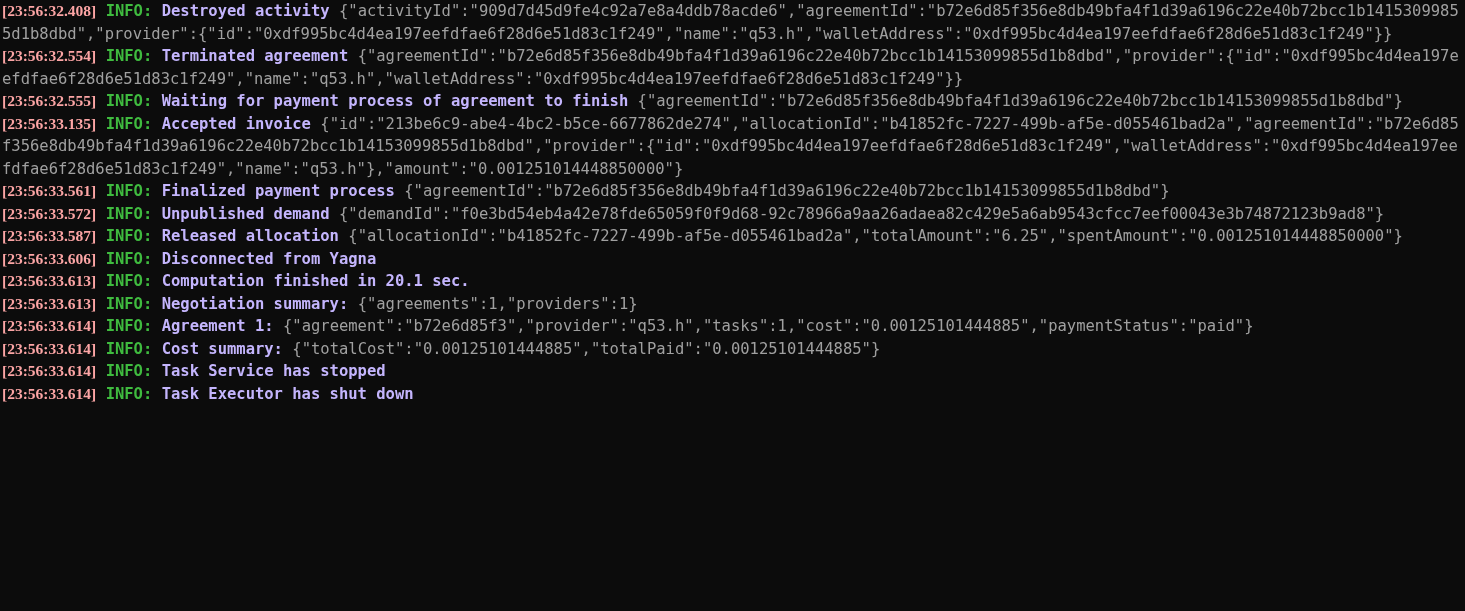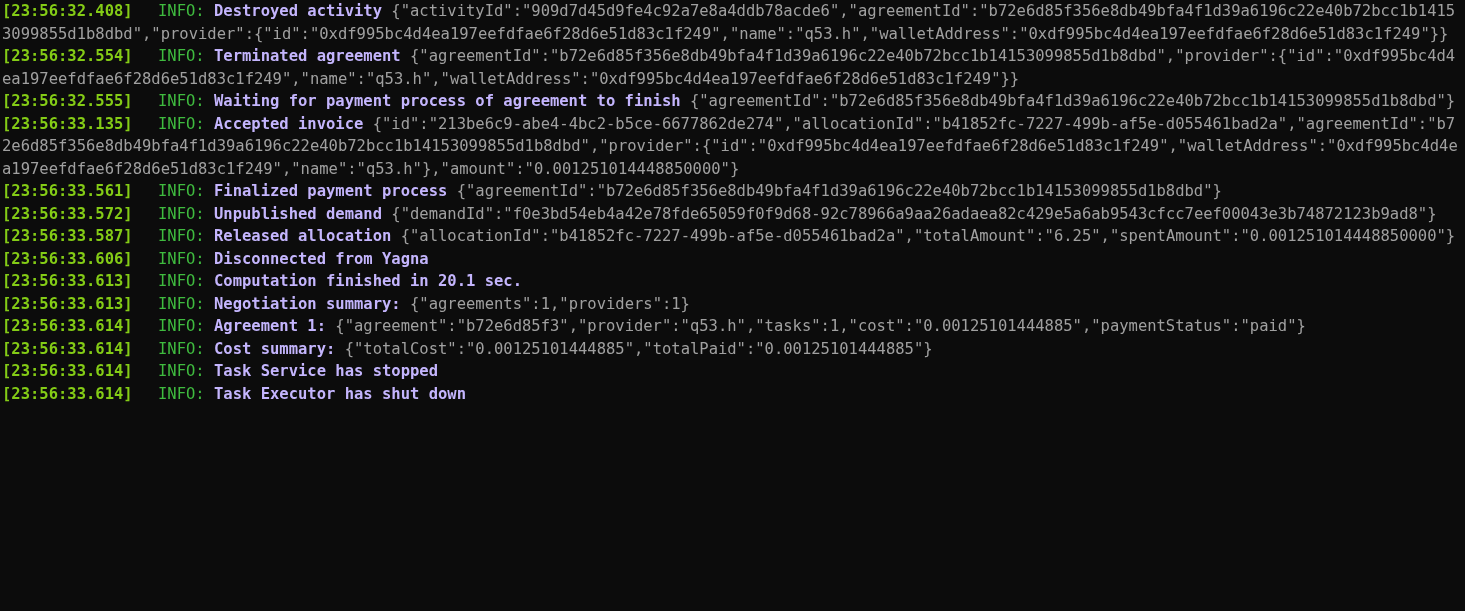--- a/index.html
+++ b/index.html
@@ -12,21 +12,21 @@
   }
   #terminal {
     font-family: "DejaVu Sans Mono", "Liberation Mono", Consolas, monospace;
     font-size: 15.5px;
     line-height: 22.5px;
     color: #d0d0d0;
     white-space: pre-wrap;
     word-break: break-all;
     padding: 0 2px;
   }
-  .ts  { color: #84cc16; font-weight: bold; }
-  .lvl { color: #3fbb3f; font-weight: normal; margin-left: 16px; }
+  .ts  { color: #fca5a5; font-weight: bold; font-family: Liberation Serif, serif; }
+  .lvl { color: #3fbb3f; font-weight: bold; }
   .msg { color: #c4b5fd; font-weight: bold; }
   .pay { color: #a0a0a0; }
 </style>
 </head>
 <body>
 
 <div id="terminal"><div><span class="ts">[23:56:32.408]</span> <span class="lvl">INFO:</span> <span class="msg">Destroyed activity</span> <span class="pay">{"activityId":"909d7d45d9fe4c92a7e8a4ddb78acde6","agreementId":"b72e6d85f356e8db49bfa4f1d39a6196c22e40b72bcc1b14153099855d1b8dbd","provider":{"id":"0xdf995bc4d4ea197eefdfae6f28d6e51d83c1f249","name":"q53.h","walletAddress":"0xdf995bc4d4ea197eefdfae6f28d6e51d83c1f249"}}</span></div><div><span class="ts">[23:56:32.554]</span> <span class="lvl">INFO:</span> <span class="msg">Terminated agreement</span> <span class="pay">{"agreementId":"b72e6d85f356e8db49bfa4f1d39a6196c22e40b72bcc1b14153099855d1b8dbd","provider":{"id":"0xdf995bc4d4ea197eefdfae6f28d6e51d83c1f249","name":"q53.h","walletAddress":"0xdf995bc4d4ea197eefdfae6f28d6e51d83c1f249"}}</span></div><div><span class="ts">[23:56:32.555]</span> <span class="lvl">INFO:</span> <span class="msg">Waiting for payment process of agreement to finish</span> <span class="pay">{"agreementId":"b72e6d85f356e8db49bfa4f1d39a6196c22e40b72bcc1b14153099855d1b8dbd"}</span></div><div><span class="ts">[23:56:33.135]</span> <span class="lvl">INFO:</span> <span class="msg">Accepted invoice</span> <span class="pay">{"id":"213be6c9-abe4-4bc2-b5ce-6677862de274","allocationId":"b41852fc-7227-499b-af5e-d055461bad2a","agreementId":"b72e6d85f356e8db49bfa4f1d39a6196c22e40b72bcc1b14153099855d1b8dbd","provider":{"id":"0xdf995bc4d4ea197eefdfae6f28d6e51d83c1f249","walletAddress":"0xdf995bc4d4ea197eefdfae6f28d6e51d83c1f249","name":"q53.h"},"amount":"0.001251014448850000"}</span></div><div><span class="ts">[23:56:33.561]</span> <span class="lvl">INFO:</span> <span class="msg">Finalized payment process</span> <span class="pay">{"agreementId":"b72e6d85f356e8db49bfa4f1d39a6196c22e40b72bcc1b14153099855d1b8dbd"}</span></div><div><span class="ts">[23:56:33.572]</span> <span class="lvl">INFO:</span> <span class="msg">Unpublished demand</span> <span class="pay">{"demandId":"f0e3bd54eb4a42e78fde65059f0f9d68-92c78966a9aa26adaea82c429e5a6ab9543cfcc7eef00043e3b74872123b9ad8"}</span></div><div><span class="ts">[23:56:33.587]</span> <span class="lvl">INFO:</span> <span class="msg">Released allocation</span> <span class="pay">{"allocationId":"b41852fc-7227-499b-af5e-d055461bad2a","totalAmount":"6.25","spentAmount":"0.001251014448850000"}</span></div><div><span class="ts">[23:56:33.606]</span> <span class="lvl">INFO:</span> <span class="msg">Disconnected from Yagna</span></div><div><span class="ts">[23:56:33.613]</span> <span class="lvl">INFO:</span> <span class="msg">Computation finished in 20.1 sec.</span></div><div><span class="ts">[23:56:33.613]</span> <span class="lvl">INFO:</span> <span class="msg">Negotiation summary:</span> <span class="pay">{"agreements":1,"providers":1}</span></div><div><span class="ts">[23:56:33.614]</span> <span class="lvl">INFO:</span> <span class="msg">Agreement 1:</span> <span class="pay">{"agreement":"b72e6d85f3","provider":"q53.h","tasks":1,"cost":"0.00125101444885","paymentStatus":"paid"}</span></div><div><span class="ts">[23:56:33.614]</span> <span class="lvl">INFO:</span> <span class="msg">Cost summary:</span> <span class="pay">{"totalCost":"0.00125101444885","totalPaid":"0.00125101444885"}</span></div><div><span class="ts">[23:56:33.614]</span> <span class="lvl">INFO:</span> <span class="msg">Task Service has stopped</span></div><div><span class="ts">[23:56:33.614]</span> <span class="lvl">INFO:</span> <span class="msg">Task Executor has shut down</span></div></div>
 
 </body></html>

